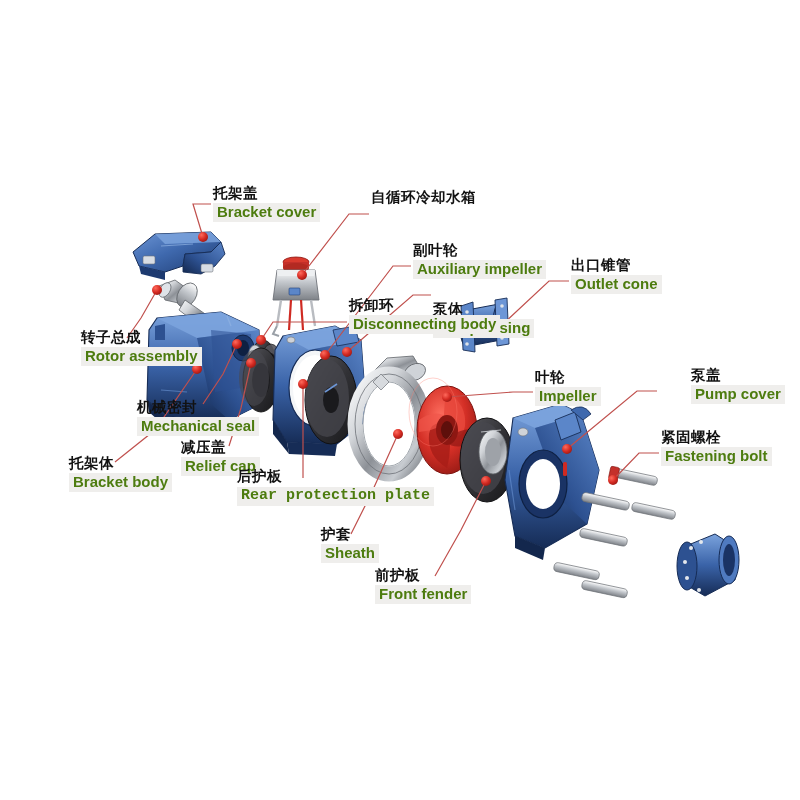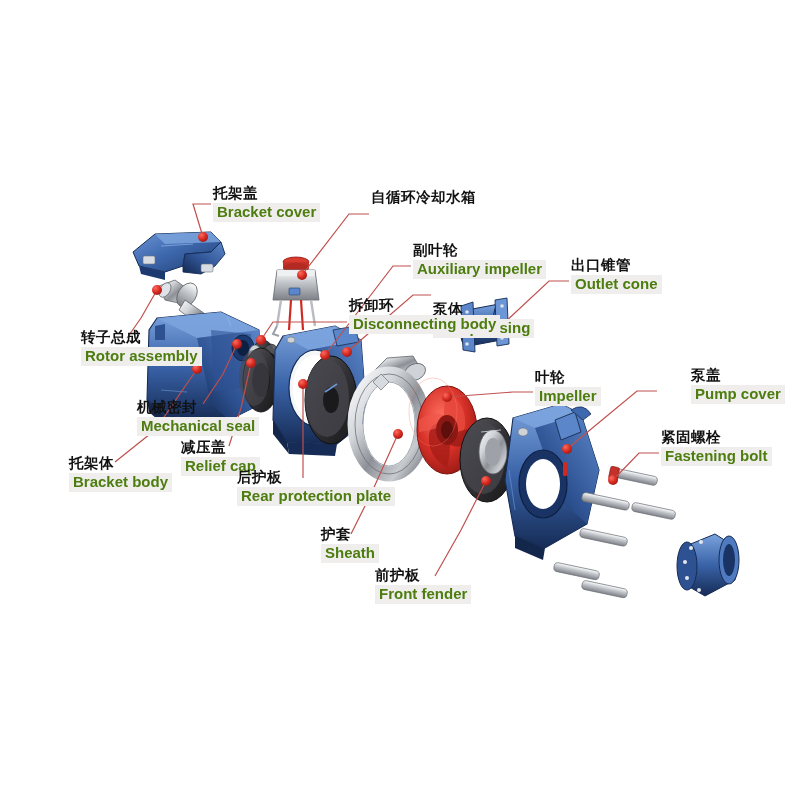--- a/index.html
+++ b/index.html
@@ -289,21 +289,21 @@
       <div class="label" style="left: 198px; top: 186px;"><span class="cn">托架盖</span><span class="en">Bracket cover</span></div>
       <div class="label" style="left: 356px; top: 190px; text-align: right;"><span class="cn">自循环冷却水箱</span></div>
       <div class="label" style="left: 398px; top: 243px;"><span class="cn">副叶轮</span><span class="en">Auxiliary impeller</span></div>
       <div class="label" style="left: 418px; top: 272px; margin-top: 30px;"><span class="cn">泵体</span><span class="en">Pump casing</span></div>
       <div class="label" style="left: 556px; top: 258px;"><span class="cn">出口锥管</span><span class="en">Outlet cone</span></div>
       <div class="label" style="left: 334px; top: 298px;"><span class="cn">拆卸环</span><span class="en">Disconnecting body</span></div>
       <div class="label" style="left: 66px; top: 330px;"><span class="cn">转子总成</span><span class="en">Rotor assembly</span></div>
       <div class="label" style="left: 122px; top: 400px;"><span class="cn">机械密封</span><span class="en">Mechanical seal</span></div>
       <div class="label" style="left: 54px; top: 456px;"><span class="cn">托架体</span><span class="en">Bracket body</span></div>
       <div class="label" style="left: 166px; top: 440px;"><span class="cn">减压盖</span><span class="en">Relief cap</span></div>
-      <div class="label" style="left: 222px; top: 470px;"><span class="cn">后护板</span><span class="en">Rear protection plate</span></div>
+      <div class="label" style="left: 222px; top: 470px; font-family: Liberation Mono, monospace;"><span class="cn">后护板</span><span class="en">Rear protection plate</span></div>
       <div class="label" style="left: 306px; top: 527px;"><span class="cn">护套</span><span class="en">Sheath</span></div>
       <div class="label" style="left: 360px; top: 568px;"><span class="cn">前护板</span><span class="en">Front fender</span></div>
       <div class="label" style="left: 520px; top: 370px;"><span class="cn">叶轮</span><span class="en">Impeller</span></div>
       <div class="label" style="left: 644px; top: 368px; margin-left: 32px;"><span class="cn">泵盖</span><span class="en">Pump cover</span></div>
       <div class="label" style="left: 646px; top: 430px;"><span class="cn">紧固螺栓</span><span class="en">Fastening bolt</span></div>
     </div>
 
 </div>
 
 </body></html>

